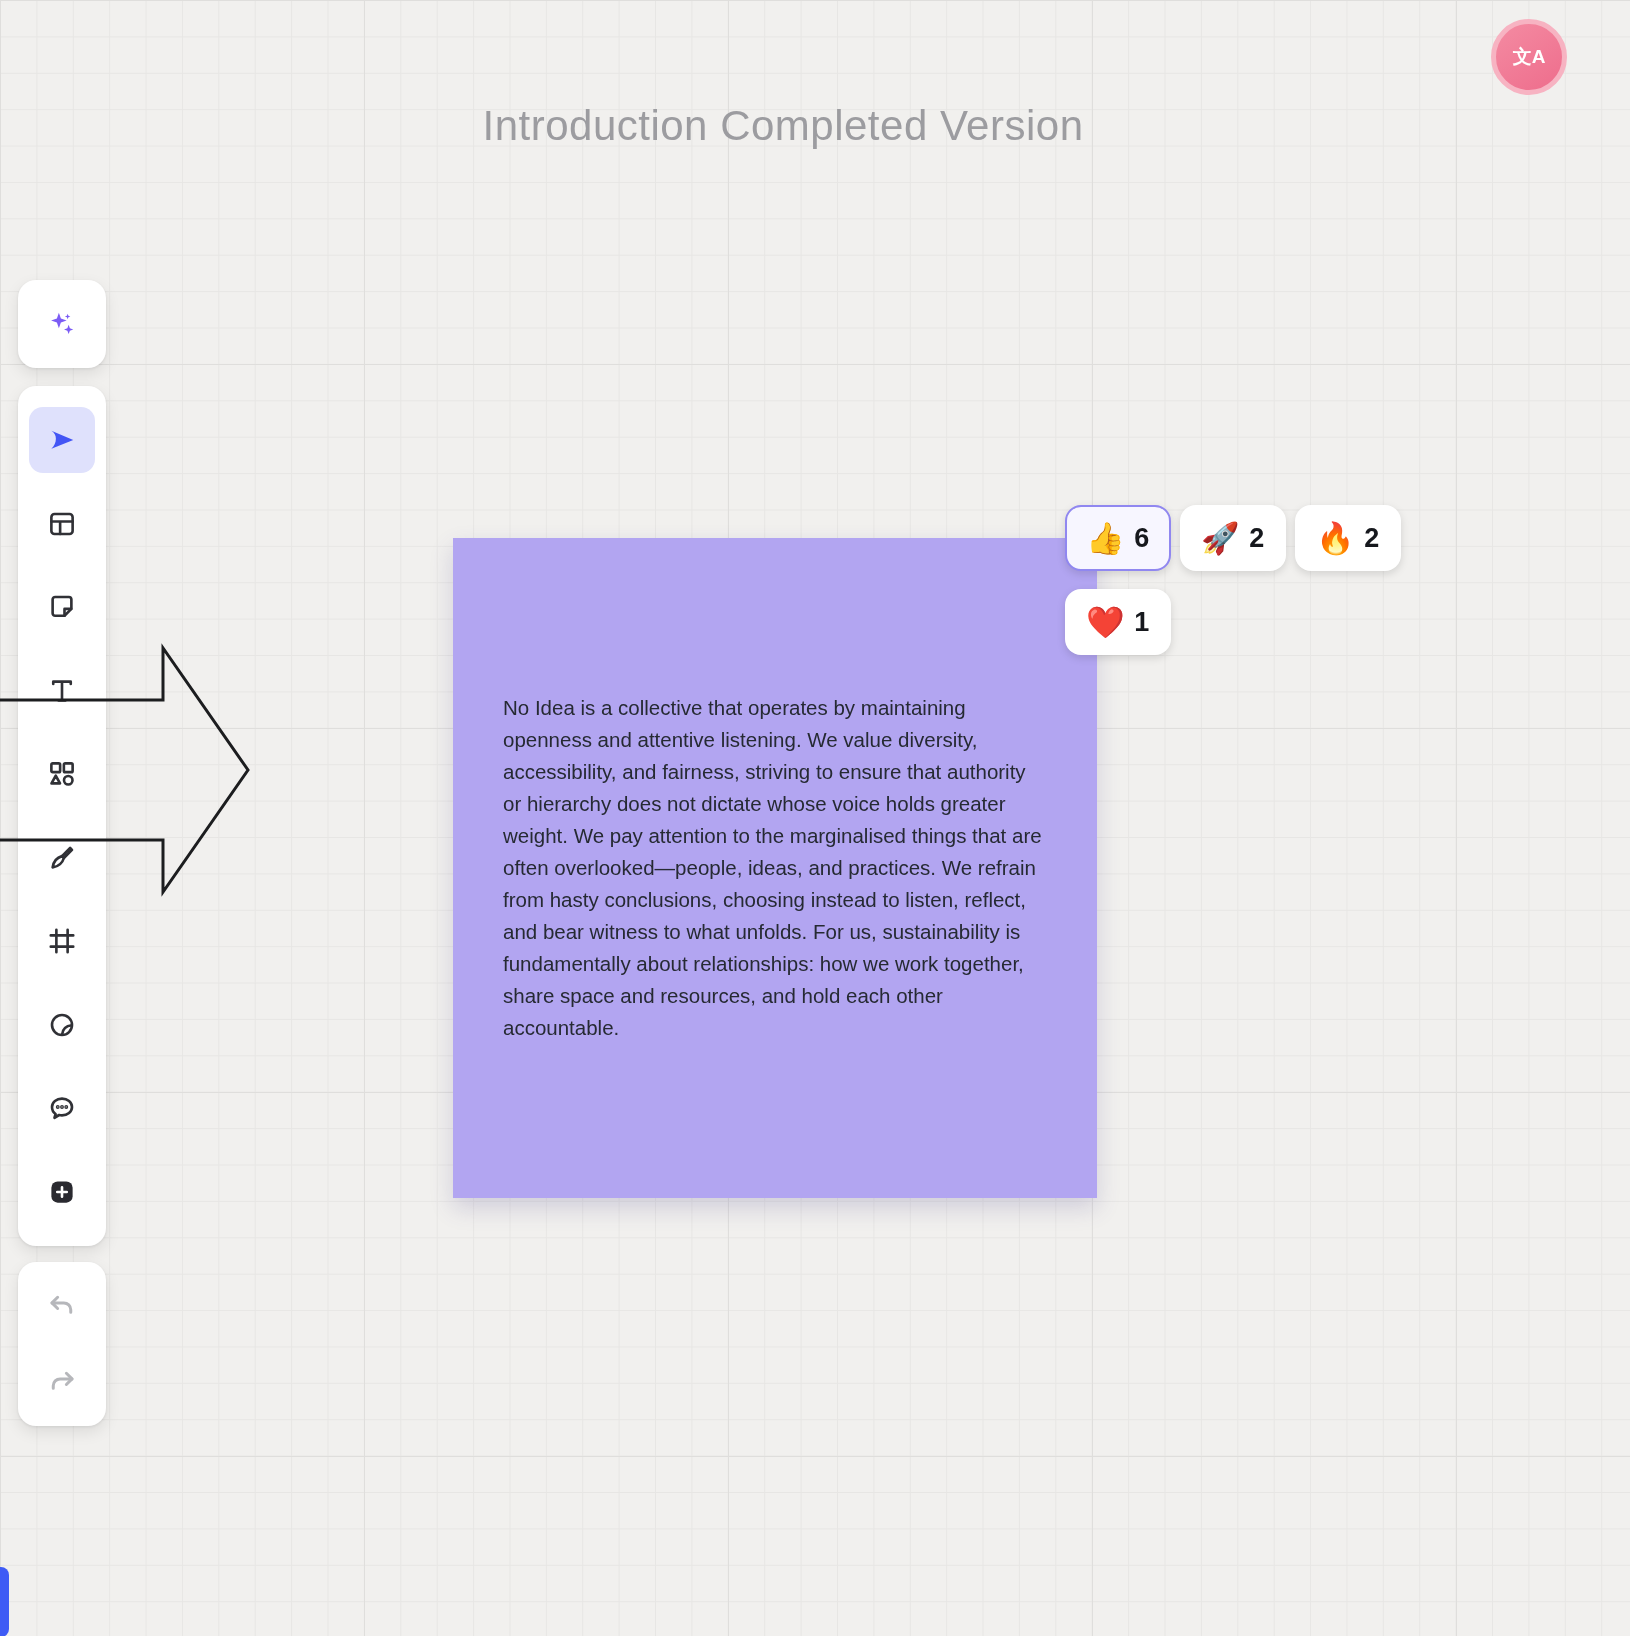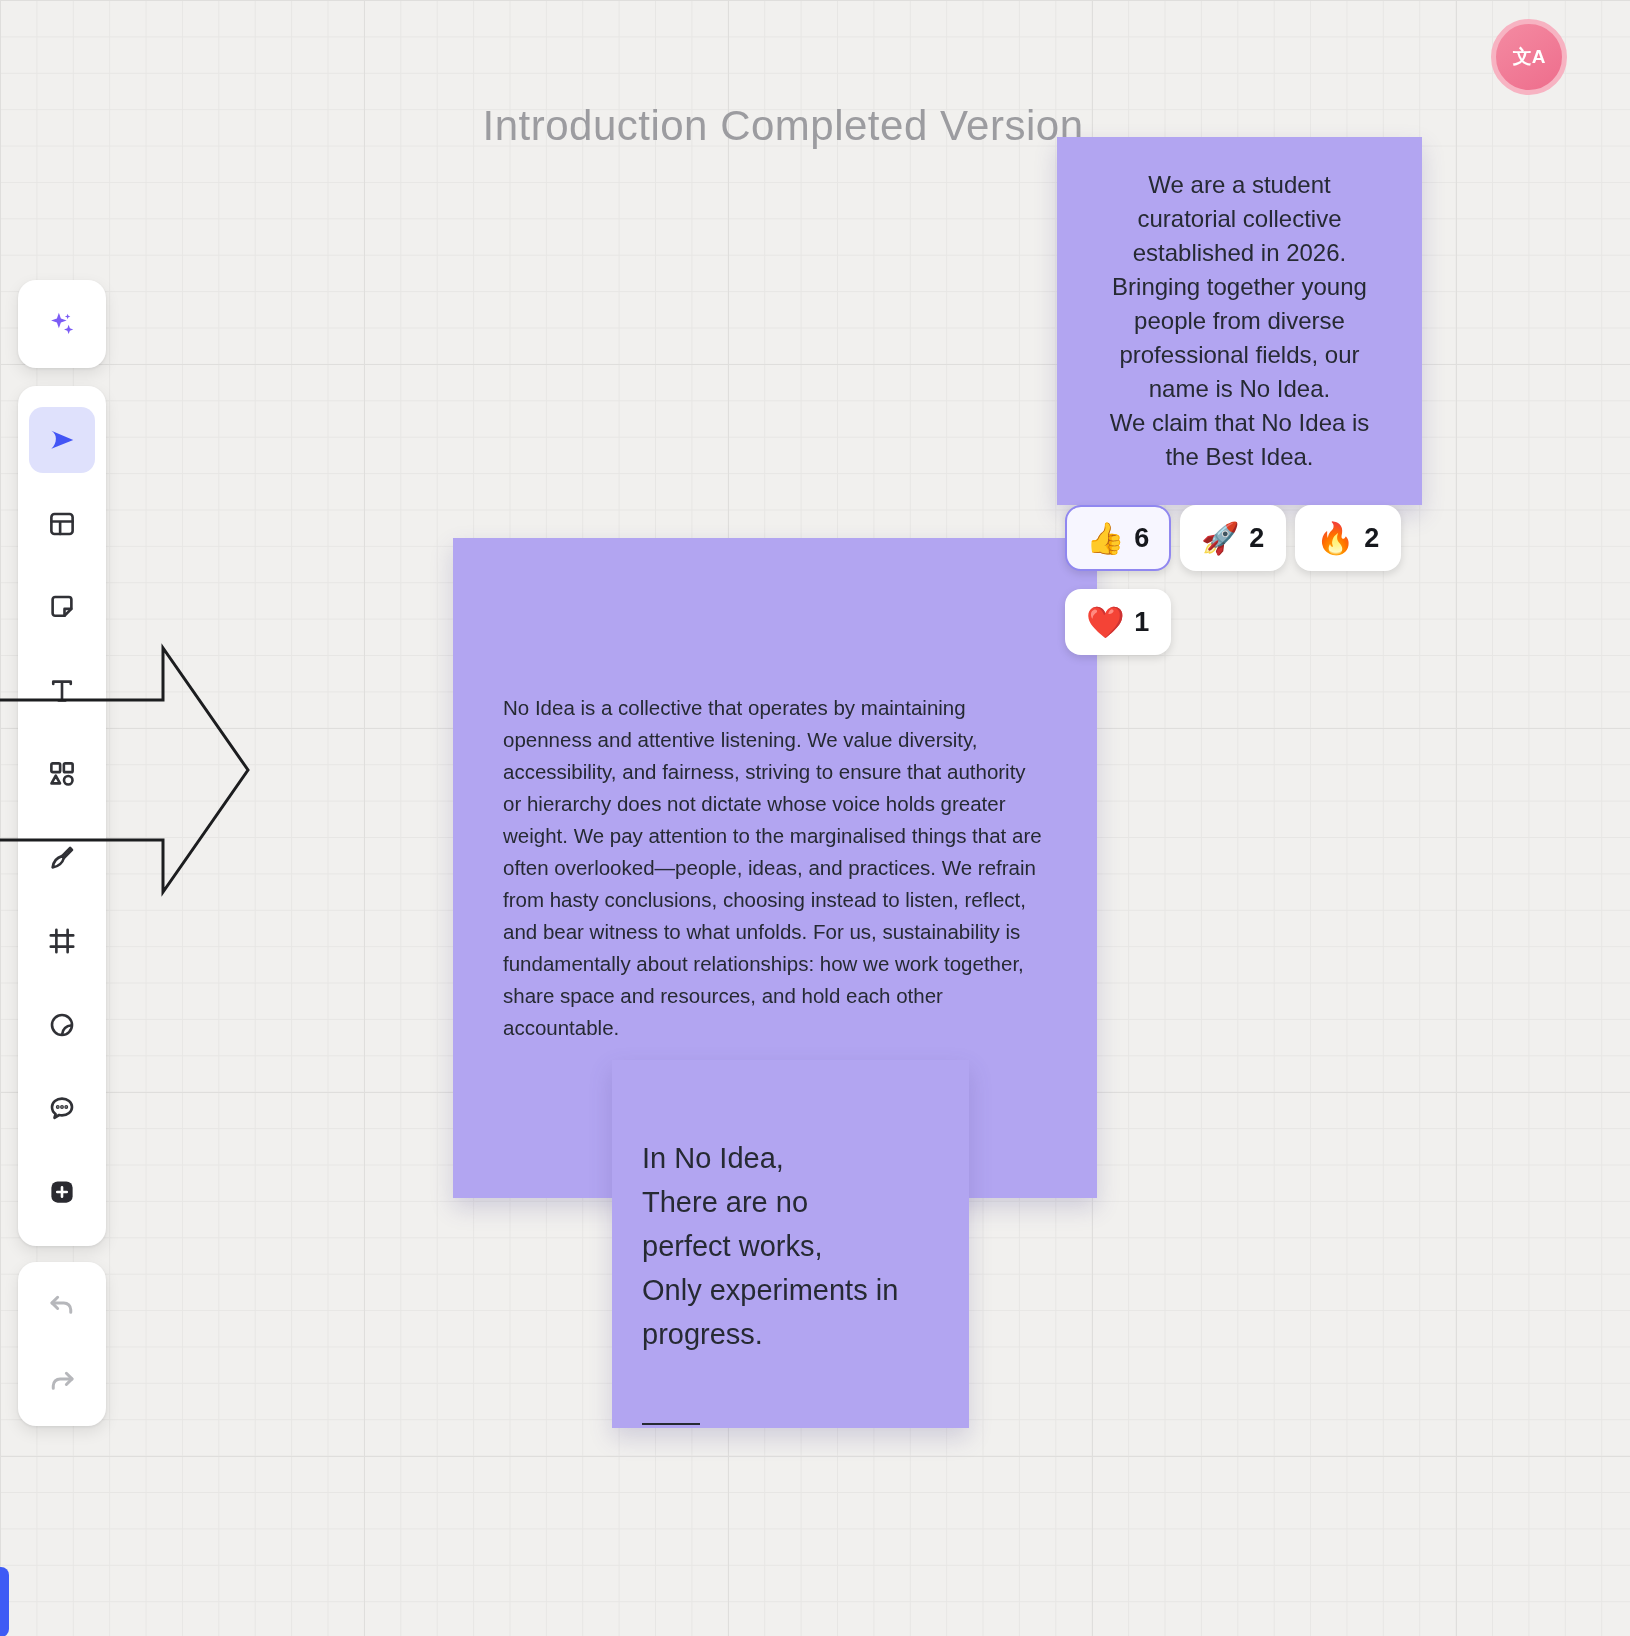--- a/index.html
+++ b/index.html
@@ -171,45 +171,25 @@
         <path d="M15.5 5L20 9.5 15.5 14"></path>
         <path d="M20 9.5h-9.5A5.5 5.5 0 0 0 5 15v2"></path>
       </svg>
     </div>
   </div>
 
   <svg class="arrow-shape" width="252" height="264" viewBox="0 0 252 264">
     <path d="M0 62 H163 V10 L248 132 L163 254 V202 H0" fill="none" stroke="#1c1d1f" stroke-width="3" stroke-linejoin="miter"></path>
   </svg>
 
-  <div class="note" id="note-intro">
-    <span>We are a student
-curatorial collective
-established in 2026.
-Bringing together young
-people from diverse
-professional fields, our
-name is No Idea.
-We claim that No Idea is
-the Best Idea.</span>
-  </div>
 
   <div class="note" id="note-manifesto">
     <span>No Idea is a collective that operates by maintaining openness and attentive listening. We value diversity, accessibility, and fairness, striving to ensure that authority or hierarchy does not dictate whose voice holds greater weight. We pay attention to the marginalised things that are often overlooked—people, ideas, and practices. We refrain from hasty conclusions, choosing instead to listen, reflect, and bear witness to what unfolds. For us, sustainability is fundamentally about relationships: how we work together, share space and resources, and hold each other accountable.</span>
   </div>
 
-  <div class="note" id="note-poem">
-    <span>In No Idea,
-There are no
-perfect works,
-Only experiments in
- progress.
-
-——</span>
-  </div>
 
   <div class="badge selected" style="left:1065px;top:505px;">
     <span class="emo">👍</span>
     <span class="cnt">6</span>
   </div>
   <div class="badge" style="left:1180px;top:505px;">
     <span class="emo">🚀</span>
     <span class="cnt">2</span>
   </div>
   <div class="badge" style="left:1295px;top:505px;">

